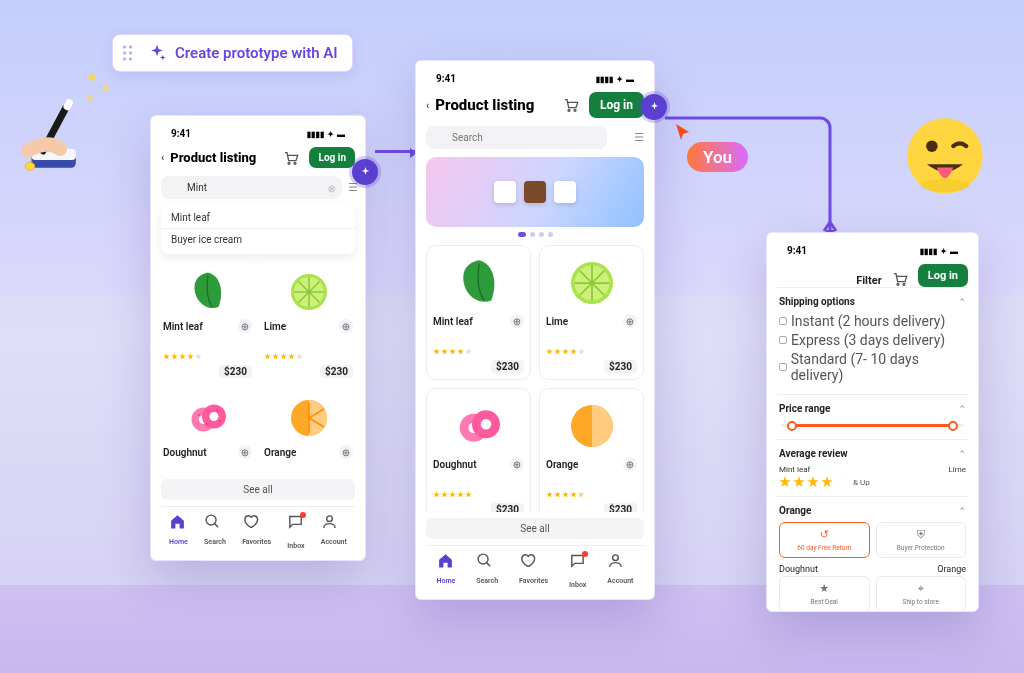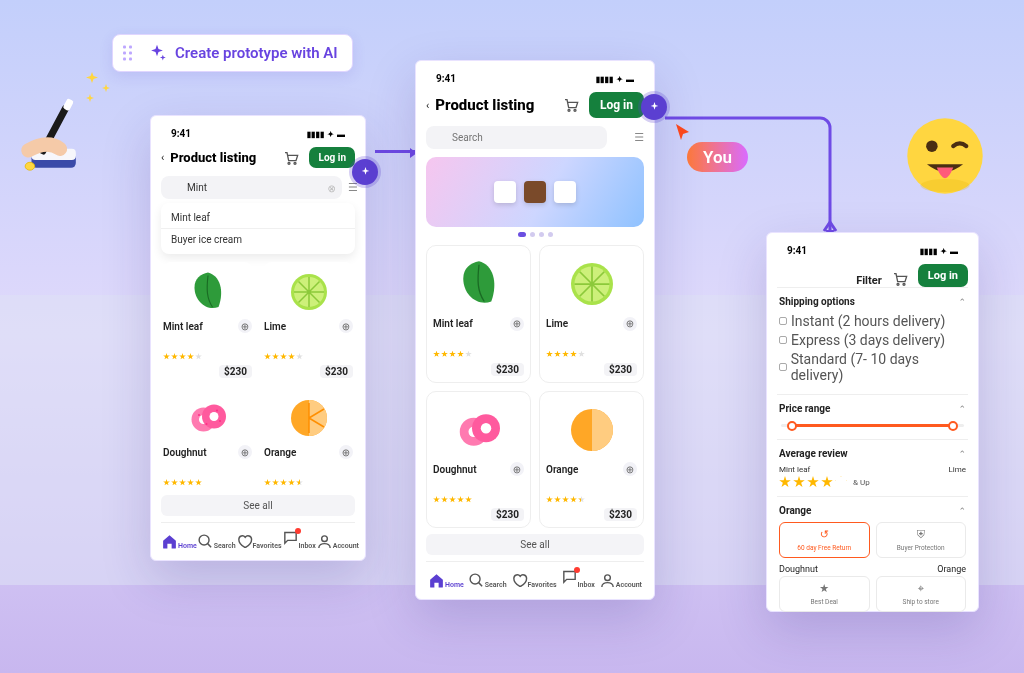--- a/index.html
+++ b/index.html
@@ -87,21 +87,21 @@
 .add-btn{width:14px;height:14px;border-radius:50%;background:#f2f2f7;display:flex;align-items:center;justify-content:center;color:#666;font-size:10px;}
 .card-row2{display:flex;justify-content:space-between;align-items:center;margin-top:2px;}
 .stars-row{display:flex;gap:1px;}
 .stars-row .s{width:7px;height:7px;background:#ffb800;clip-path:polygon(50% 0,61% 35%,98% 35%,68% 57%,79% 91%,50% 70%,21% 91%,32% 57%,2% 35%,39% 35%);}
 .stars-row .s.dim{background:#e0e0e0;}
 .stars-row .s.half{background:linear-gradient(90deg,#ffb800 50%,#e0e0e0 50%);}
 .price{font-size:10px;font-weight:700;color:#222;background:#f3f3f6;padding:1px 5px;border-radius:4px;margin-top:30px;}
 .see-all{text-align:center;font-size:10px;color:#555;background:#f4f4f7;border-radius:6px;padding:5px;margin-top:6px;cursor:pointer;}
 
 .tabbar{display:flex;justify-content:space-around;border-top:1px solid #eee;padding-top:6px;margin-top:6px;}
-.tab{display:flex;flex-direction:row;align-items:flex-end;gap:0;color:#555;cursor:pointer;}
+.tab{display:flex;flex-direction:column;align-items:flex-start;gap:8px;color:#555;cursor:pointer;}
 .tab svg{width:17px;height:17px;}
 .tab span{font-size:7px;font-weight:600;}
 .tab.active{color:#5b3fd1;}
 .tab .badge{position:relative;}
 .tab .badge:after{content:"";position:absolute;top:-1px;right:-2px;width:6px;height:6px;border-radius:50%;background:#ff3b30;}
 
 
 .filter-appbar{display:flex;align-items:flex-end;gap:6px;margin-top:2px;justify-content:flex-end;}
 .filter-appbar .flabel{font-size:11px;font-weight:700;color:#222;margin-right:4px;}
 .sect{border-top:1px solid #eee;padding:8px 2px;}

